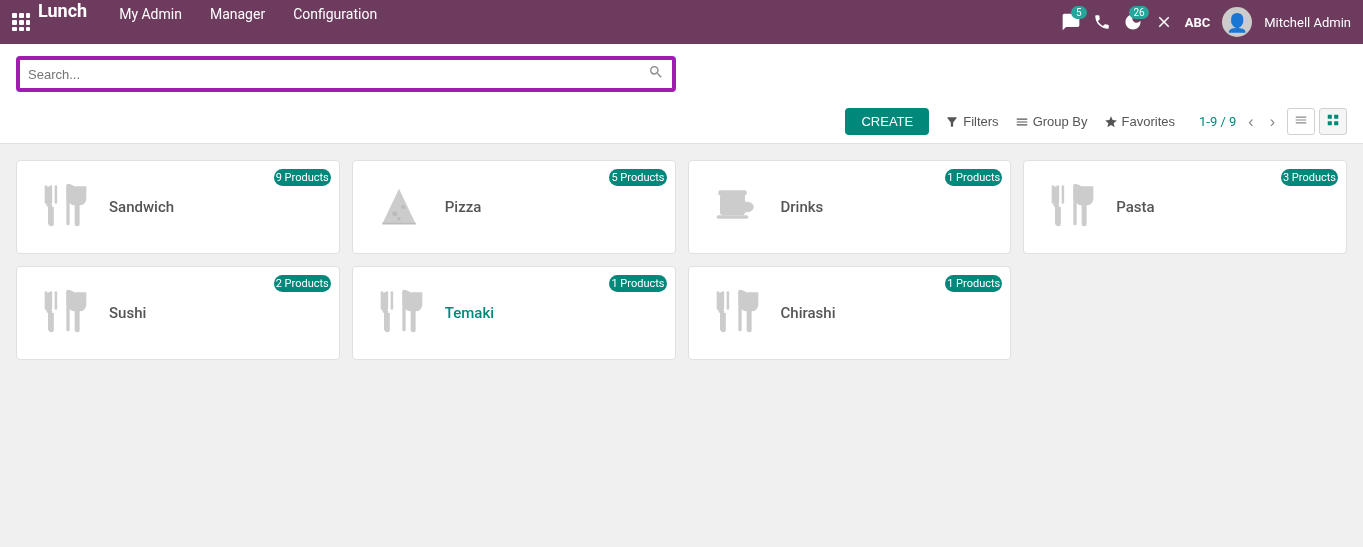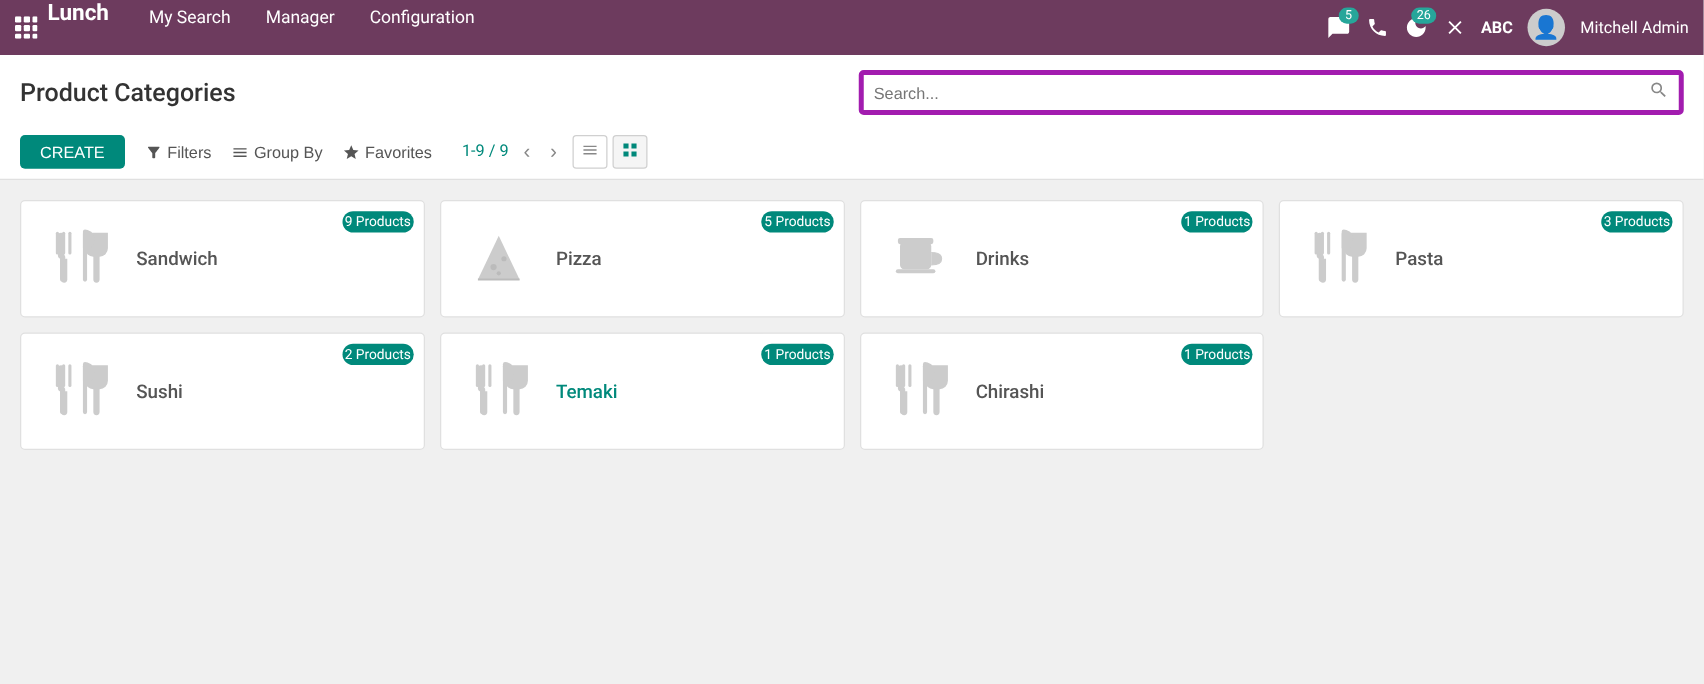--- a/index.html
+++ b/index.html
@@ -118,21 +118,21 @@
     }
     .search-icon-btn {
       cursor: pointer;
       color: #888;
       font-size: 16px;
     }
 
     .toolbar-row {
       display: flex;
       align-items: center;
-      justify-content: flex-start;
+      justify-content: flex-end;
       padding: 8px 0;
     }
     .toolbar-left {
       display: flex;
       align-items: center;
       gap: 16px;
     }
     .create-btn {
       background: #00897b;
       color: white;
@@ -261,21 +261,21 @@
       <rect x="0" y="7" width="5" height="5" rx="1"></rect>
       <rect x="7" y="7" width="5" height="5" rx="1"></rect>
       <rect x="14" y="7" width="4" height="5" rx="1"></rect>
       <rect x="0" y="14" width="5" height="4" rx="1"></rect>
       <rect x="7" y="14" width="5" height="4" rx="1"></rect>
       <rect x="14" y="14" width="4" height="4" rx="1"></rect>
     </svg>
   </div>
   <div class="topnav-logo">Lunch</div>
   <div class="topnav-menu">
-    <div class="topnav-menu-item">My Search</div>
+    <div class="topnav-menu-item">My Admin</div>
     <div class="topnav-menu-item">Manager</div>
     <div class="topnav-menu-item">Configuration</div>
   </div>
   <div class="topnav-actions">
     <div class="nav-icon-wrap">
       <svg width="20" height="20" fill="white" viewBox="0 0 24 24">
           <path d="M20 2H4c-1.1 0-2 .9-2 2v18l4-4h14c1.1 0 2-.9 2-2V4c0-1.1-.9-2-2-2z"></path>
         </svg>
       <span class="badge">5</span>
     </div>
@@ -296,21 +296,20 @@
         </svg>
     </div>
     <div class="nav-abc">ABC</div>
     <div class="nav-avatar">👤</div>
     <div class="nav-username">Mitchell Admin</div>
   </div>
 </nav>
 
 <div class="page-header">
   <div class="page-title-row">
-    <h1 class="page-title">Product Categories</h1>
     <div class="search-bar">
       <input type="text" placeholder="Search..." style="">
       <span class="search-icon-btn">
         <svg width="16" height="16" fill="#888" viewBox="0 0 24 24">
             <path d="M15.5 14h-.79l-.28-.27A6.471 6.471 0 0 0 16 9.5 6.5 6.5 0 1 0 9.5 16c1.61 0 3.09-.59 4.23-1.57l.27.28v.79l5 4.99L20.49 19l-4.99-5zm-6 0C7.01 14 5 11.99 5 9.5S7.01 5 9.5 5 14 7.01 14 9.5 11.99 14 9.5 14z"></path>
           </svg>
       </span>
     </div>
   </div>
   <div class="toolbar-row">

